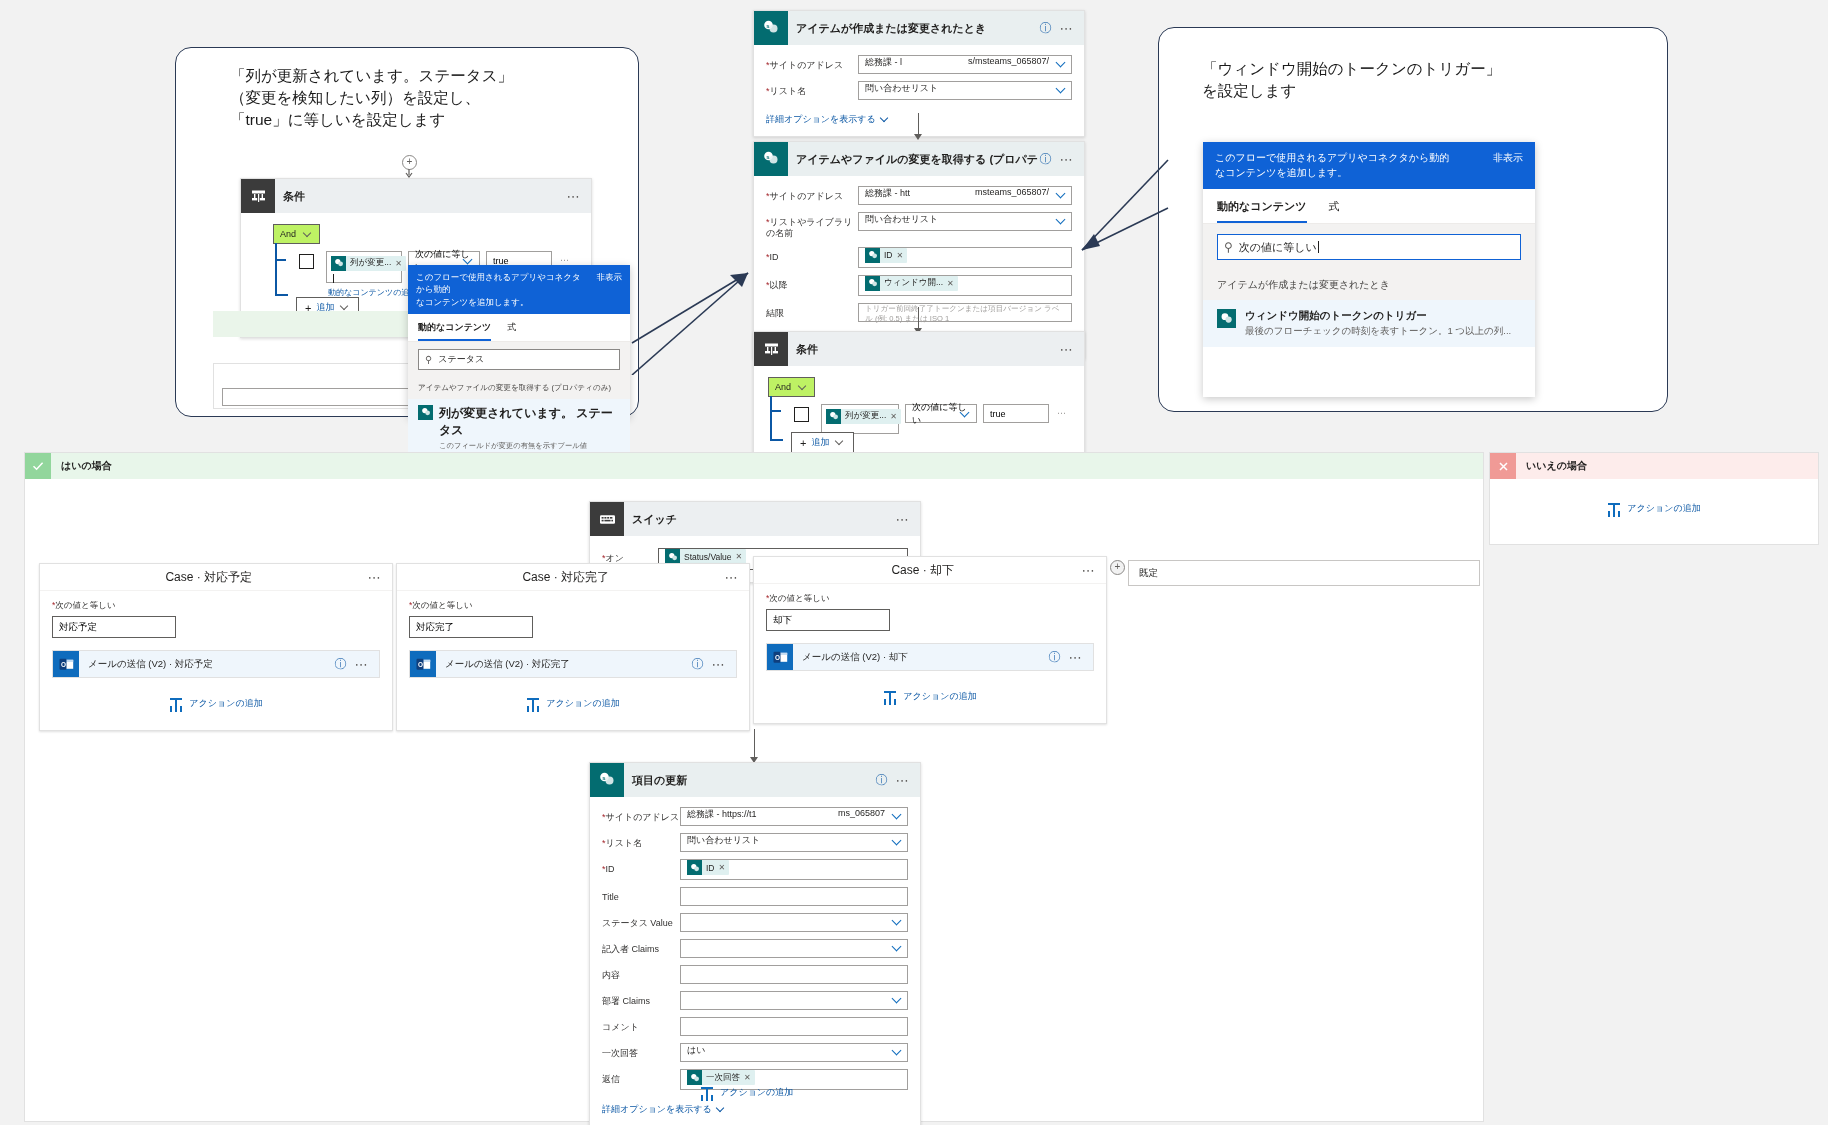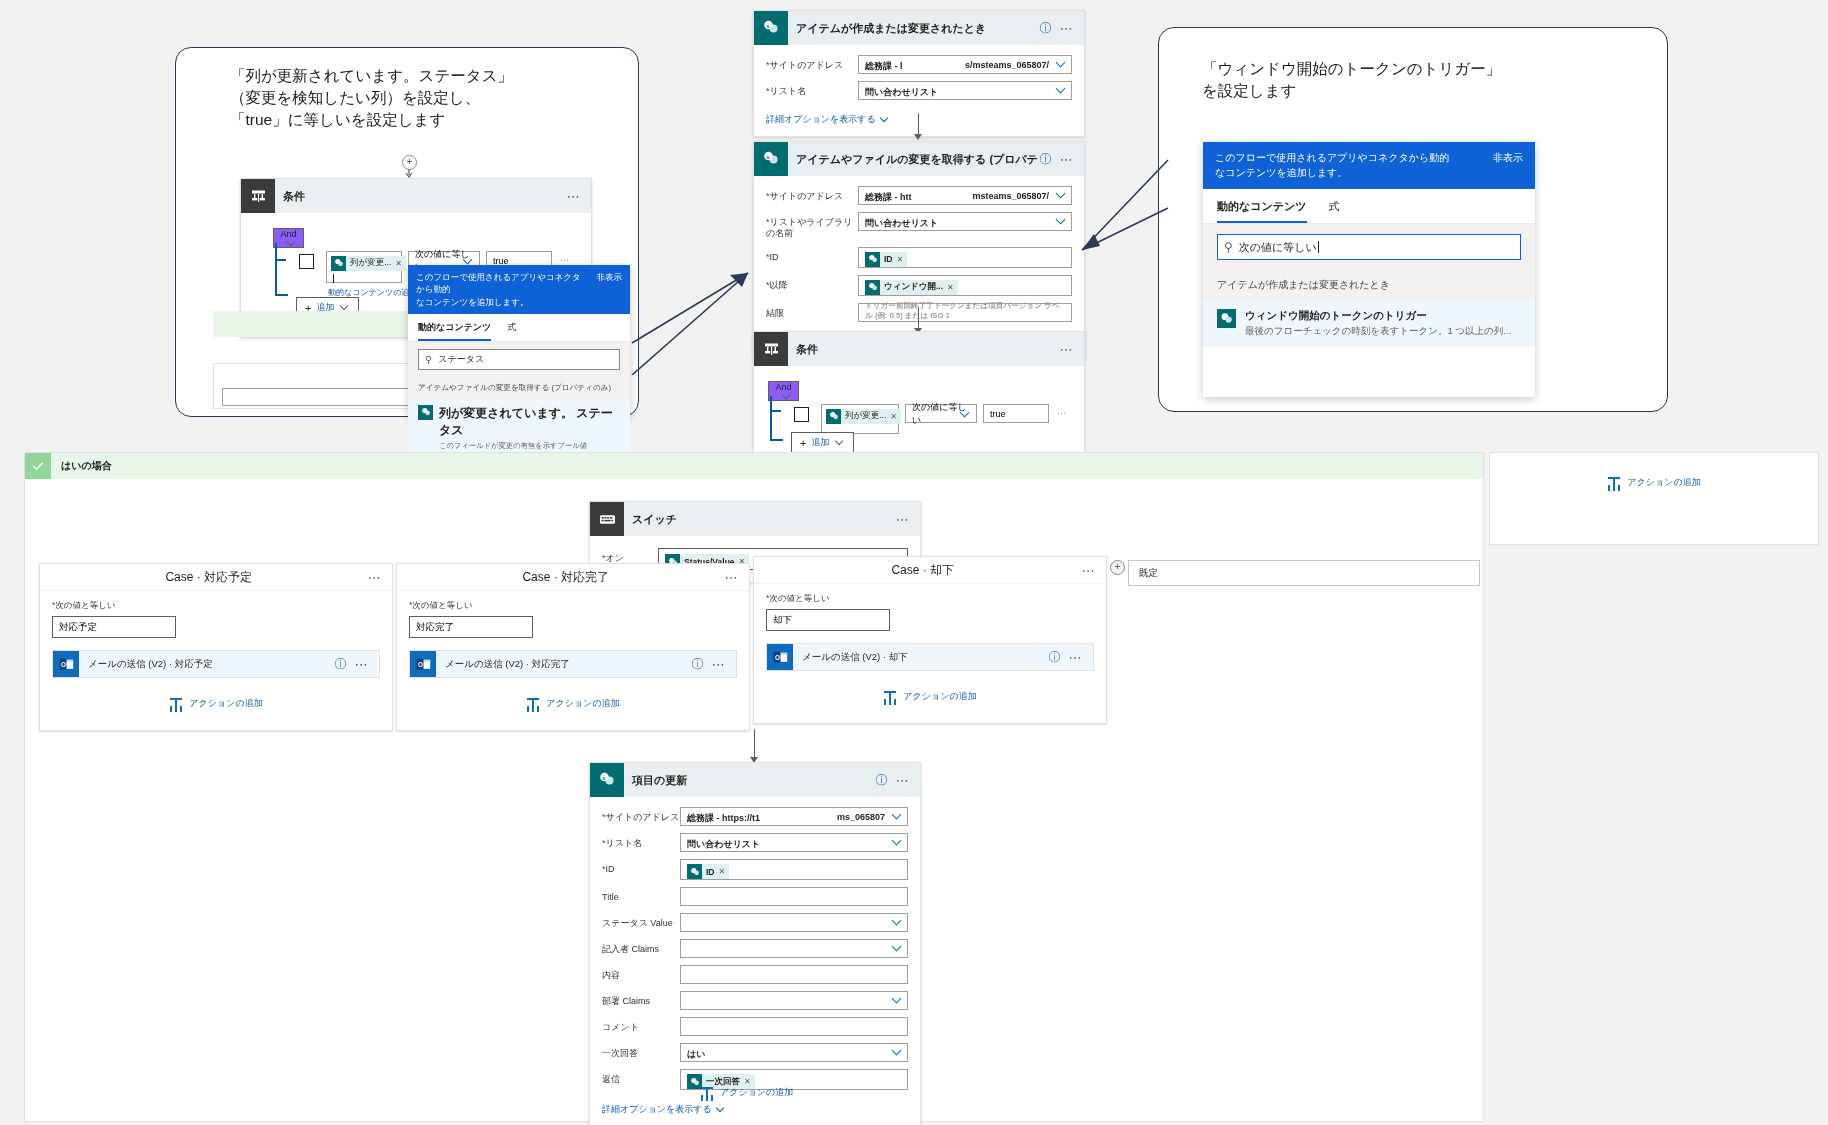--- a/index.html
+++ b/index.html
@@ -24,23 +24,22 @@
   .card-help{font-size:12px;color:#0b57a4;padding-right:8px;opacity:.75;}
   .card-dots{font-size:13px;color:#605e5c;letter-spacing:1.5px;padding-right:10px;}
   .card-body{padding:10px 12px 10px 12px;}
 
   .frow{display:flex;align-items:flex-start;margin-bottom:7px;}
   .flabel{font-size:9px;color:#323130;width:92px;flex:0 0 92px;padding-top:5px;line-height:1.25;}
   .flabel .req{color:#a4262c;}
   .fctl{flex:1;position:relative;}
   .finput{
     border:1px solid #a19f9d;background:#fff;height:19px;
-    display:flex;align-items:flex-end;padding:0 6px;font-size:9px;color:#201f1e;
+    display:flex;align-items:flex-start;padding:0 6px;font-size:9px;color:#201f1e;
     box-sizing:border-box;
-    font-weight:bold;
   }
   .finput.dd{padding-right:22px;}
   .chev{
     position:absolute;right:5px;top:3px;width:11px;height:11px;
   }
   .chev:after{
     content:"";position:absolute;left:1px;top:1px;width:6px;height:6px;
     border-right:1.4px solid #0f6cbd;border-bottom:1.4px solid #0f6cbd;
     transform:rotate(45deg);
   }
@@ -61,21 +60,21 @@
   .showmore .c{margin-left:5px;width:9px;height:9px;position:relative;}
   .showmore .c:after{content:"";position:absolute;left:0;top:0;width:5px;height:5px;border-right:1.3px solid #0b57a4;border-bottom:1.3px solid #0b57a4;transform:rotate(45deg);}
 
   
   .conn{position:absolute;width:1px;background:#605e5c;}
   .arrowhead{position:absolute;width:0;height:0;border-left:4px solid transparent;border-right:4px solid transparent;border-top:6px solid #605e5c;}
   .plusnode{position:absolute;width:13px;height:13px;border-radius:50%;border:1px solid #8a8886;color:#605e5c;font-size:10px;line-height:11px;text-align:center;background:#f2f2f2;}
 
   
   .cond-body{padding:10px 12px;position:relative;}
-  .andbox{border:1px solid #605e5c;background:#8b5cf6;height:18px;display:inline-flex;align-items:center;padding:0 6px;font-size:9px;color:#201f1e;position:relative;flex-direction:column;}
+  .andbox{border:1px solid #605e5c;background:#bef264;height:18px;display:inline-flex;align-items:center;padding:0 6px;font-size:9px;color:#201f1e;position:relative;}
   .andbox .c{margin-left:8px;width:9px;height:9px;position:relative;}
   .andbox .c:after{content:"";position:absolute;left:0;top:0;width:5px;height:5px;border-right:1.3px solid #605e5c;border-bottom:1.3px solid #605e5c;transform:rotate(45deg);}
   .bracket{position:absolute;border-left:2px solid #0b57a4;}
   .bstub{position:absolute;border-top:2px solid #0b57a4;}
   .cbox{width:13px;height:13px;border:1.4px solid #201f1e;background:#fff;margin-top:3px;flex:0 0 13px;}
   .valuebox{border:1px solid #a19f9d;background:#fff;min-height:19px;padding:2px 4px;box-sizing:border-box;}
   .opbox{border:1px solid #a19f9d;background:#fff;height:19px;display:flex;align-items:center;padding:0 6px;font-size:9px;position:relative;box-sizing:border-box;}
   .txtbox{border:1px solid #a19f9d;background:#fff;height:19px;display:flex;align-items:center;padding:0 6px;font-size:9px;box-sizing:border-box;}
   .addbtn{border:1px solid #605e5c;background:#fff;height:19px;display:inline-flex;align-items:center;padding:0 8px;font-size:9px;color:#0b57a4;}
   .addbtn .plus{margin-right:5px;font-size:11px;color:#201f1e;}
@@ -760,17 +759,25 @@
       </div>
   </div>
 </div>
 
 <div class="abs addaction" style="left:700px;top:1085px;">
   <span class="aa-icon"></span>
   <span>アクションの追加</span>
 </div>
 
 <div class="abs scope" style="left:1489px;top:452px;width:328px;height:91px;">
+  <div class="scope-head no">
+    <div class="scope-badge no">
+      <svg width="13" height="13" viewBox="0 0 13 13">
+          <path d="M3 3 L10 10 M10 3 L3 10" stroke="#fff" stroke-width="1.5"></path>
+        </svg>
+    </div>
+    <div class="scope-title">いいえの場合</div>
+  </div>
   <div class="addaction" style="margin-top:22px;">
     <span class="aa-icon"></span>
     <span>アクションの追加</span>
   </div>
 </div>
 
 </body></html>

